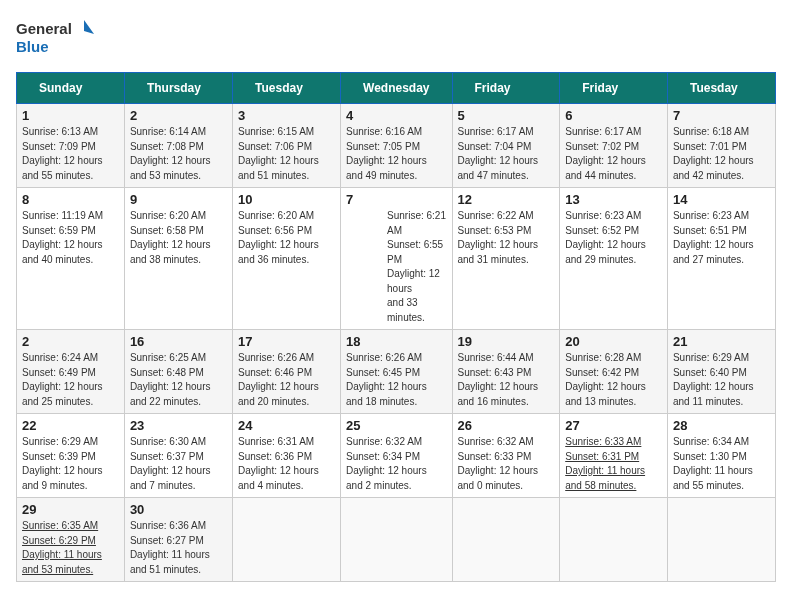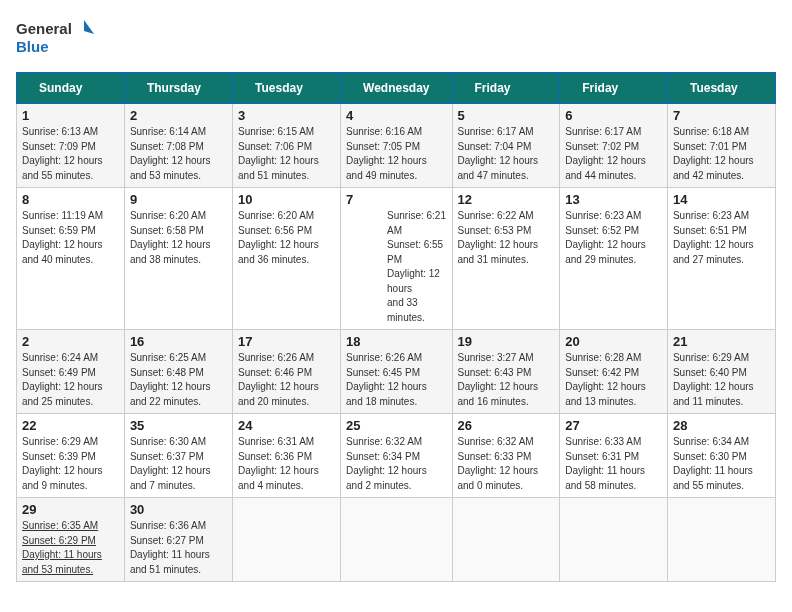--- a/index.html
+++ b/index.html
@@ -232,21 +232,21 @@
         </td>
         <td>
           <span class="day-num">18</span>
           <div class="day-info" style="white-space: pre-line;">Sunrise: 6:26 AM
 Sunset: 6:45 PM
 Daylight: 12 hours
 and 18 minutes.</div>
         </td>
         <td>
           <span class="day-num">19</span>
-          <div class="day-info" style="white-space: pre-line;">Sunrise: 3:27 AM
+          <div class="day-info" style="white-space: pre-line;">Sunrise: 6:44 AM
 Sunset: 6:43 PM
 Daylight: 12 hours
 and 16 minutes.</div>
         </td>
         <td>
           <span class="day-num">20</span>
           <div class="day-info" style="white-space: pre-line;">Sunrise: 6:28 AM
 Sunset: 6:42 PM
 Daylight: 12 hours
 and 13 minutes.</div>
@@ -261,21 +261,21 @@
       </tr>
       <tr>
         <td>
           <span class="day-num">22</span>
           <div class="day-info" style="white-space: pre-line;">Sunrise: 6:29 AM
 Sunset: 6:39 PM
 Daylight: 12 hours
 and 9 minutes.</div>
         </td>
         <td>
-          <span class="day-num">35</span>
+          <span class="day-num">23</span>
           <div class="day-info" style="white-space: pre-line;">Sunrise: 6:30 AM
 Sunset: 6:37 PM
 Daylight: 12 hours
 and 7 minutes.</div>
         </td>
         <td>
           <span class="day-num">24</span>
           <div class="day-info" style="white-space: pre-line;">Sunrise: 6:31 AM
 Sunset: 6:36 PM
 Daylight: 12 hours
@@ -290,29 +290,29 @@
         </td>
         <td>
           <span class="day-num">26</span>
           <div class="day-info" style="white-space: pre-line;">Sunrise: 6:32 AM
 Sunset: 6:33 PM
 Daylight: 12 hours
 and 0 minutes.</div>
         </td>
         <td>
           <span class="day-num">27</span>
-          <div class="day-info" style="white-space: pre-line;">Sunrise: 6:33 AM
+          <div class="day-info" style="white-space: pre-line; text-decoration: underline;">Sunrise: 6:33 AM
 Sunset: 6:31 PM
 Daylight: 11 hours
 and 58 minutes.</div>
         </td>
         <td>
           <span class="day-num">28</span>
           <div class="day-info" style="white-space: pre-line;">Sunrise: 6:34 AM
-Sunset: 6:30 PM
+Sunset: 1:30 PM
 Daylight: 11 hours
 and 55 minutes.</div>
         </td>
       </tr>
       <tr>
         <td>
           <span class="day-num">29</span>
           <div class="day-info" style="white-space: pre-line; text-decoration: underline;">Sunrise: 6:35 AM
 Sunset: 6:29 PM
 Daylight: 11 hours

